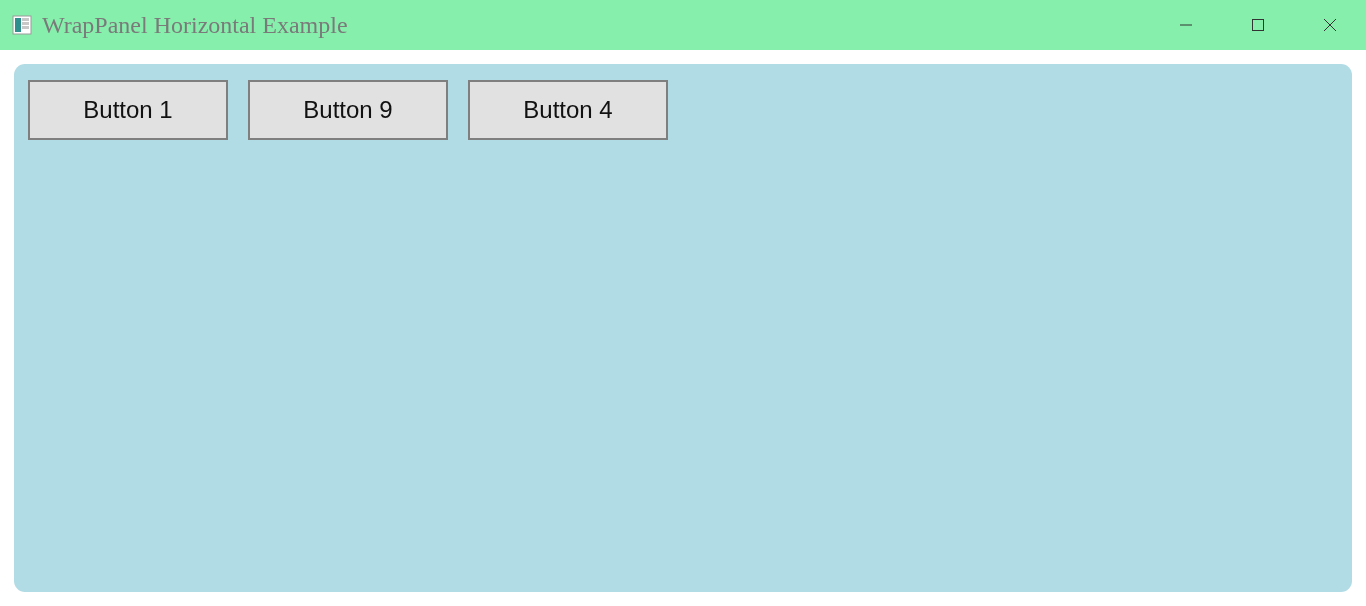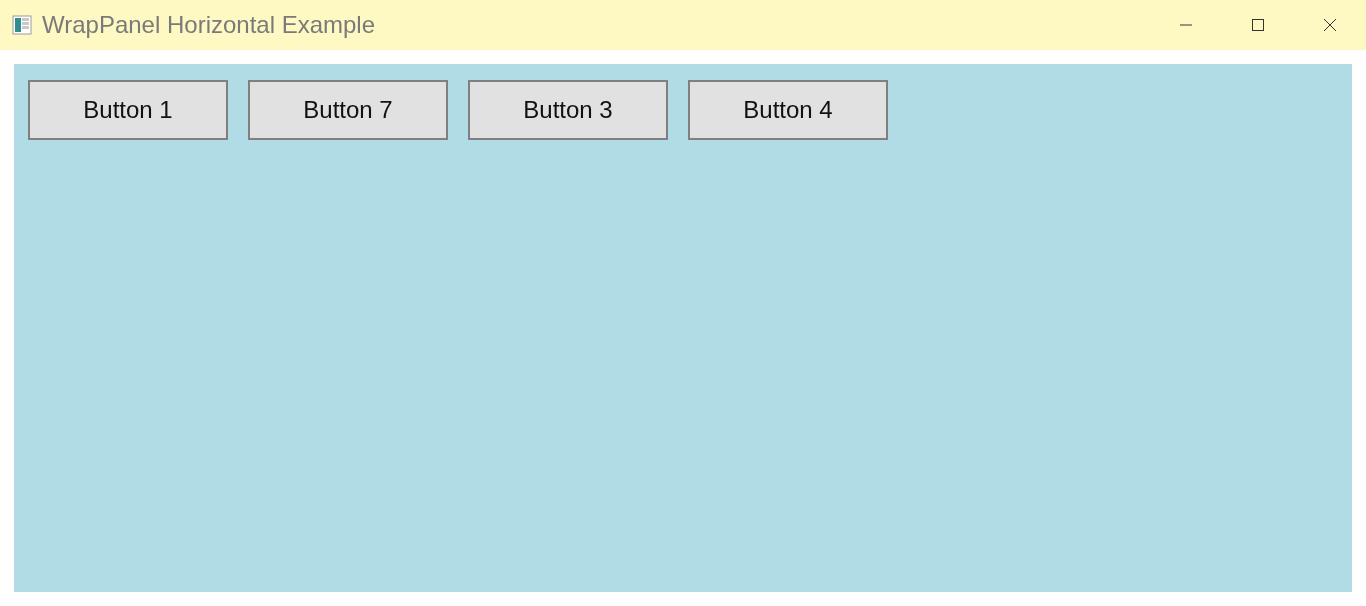--- a/index.html
+++ b/index.html
@@ -10,21 +10,22 @@
       background: #fff;
       width: 1366px;
       height: 606px;
       overflow: hidden;
     }
     .titlebar {
       display: flex;
       align-items: center;
       height: 50px;
       padding-left: 10px;
-      background: #fef9c3;
+      background: #86efac;
+      font-family: Liberation Serif, serif;
     }
     .app-icon {
       width: 24px;
       height: 24px;
       margin-right: 8px;
       display: inline-flex;
       align-items: center;
       justify-content: center;
     }
     .app-title {
@@ -57,20 +58,21 @@
       background: #fff;
     }
     .wrap-panel {
       width: 100%;
       height: 100%;
       background: #b1dce5;
       display: flex;
       flex-wrap: wrap;
       align-content: flex-start;
       padding: 8px 4px;
+      border-radius: 11px;
     }
     .wp-button {
       width: 200px;
       height: 60px;
       margin: 8px 10px;
       background: #e1e1e1;
       border: 2px solid #7f7f7f;
       font-size: 24px;
       color: #111;
       display: flex;
@@ -110,17 +112,16 @@
           <line x1="2" y1="2" x2="14" y2="14" stroke="#333" stroke-width="1"></line>
           <line x1="14" y1="2" x2="2" y2="14" stroke="#333" stroke-width="1"></line>
         </svg>
     </button>
   </div>
 </div>
 
 <div class="client-area">
   <div class="wrap-panel">
     <button class="wp-button">Button 1</button>
-    <button class="wp-button">Button 7</button>
-    <button class="wp-button">Button 3</button>
+    <button class="wp-button">Button 9</button>
     <button class="wp-button">Button 4</button>
   </div>
 </div>
 
 </body></html>

